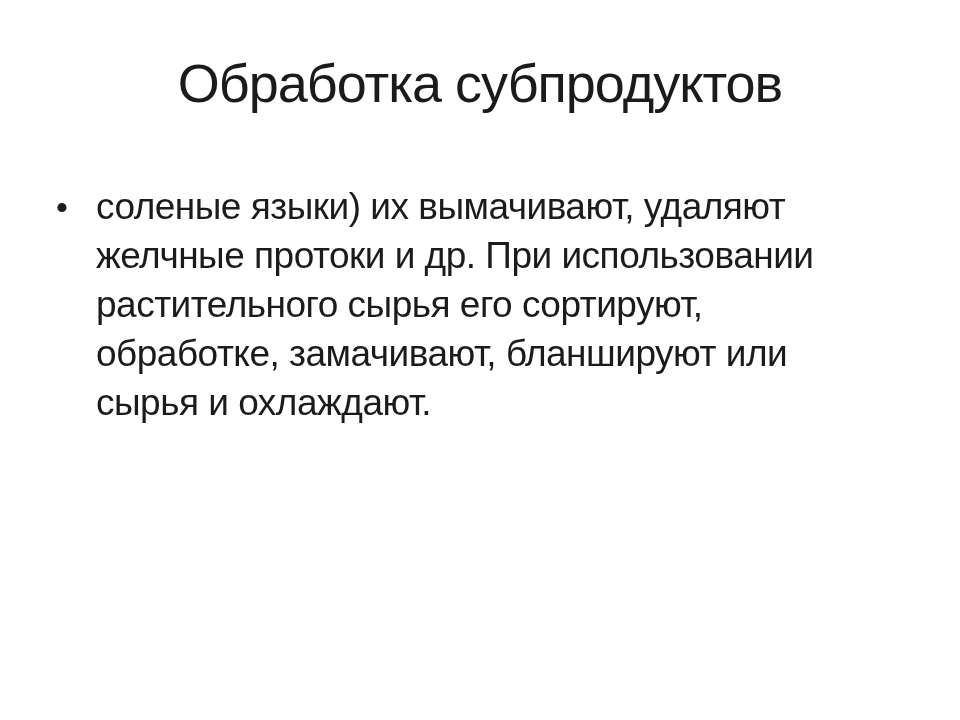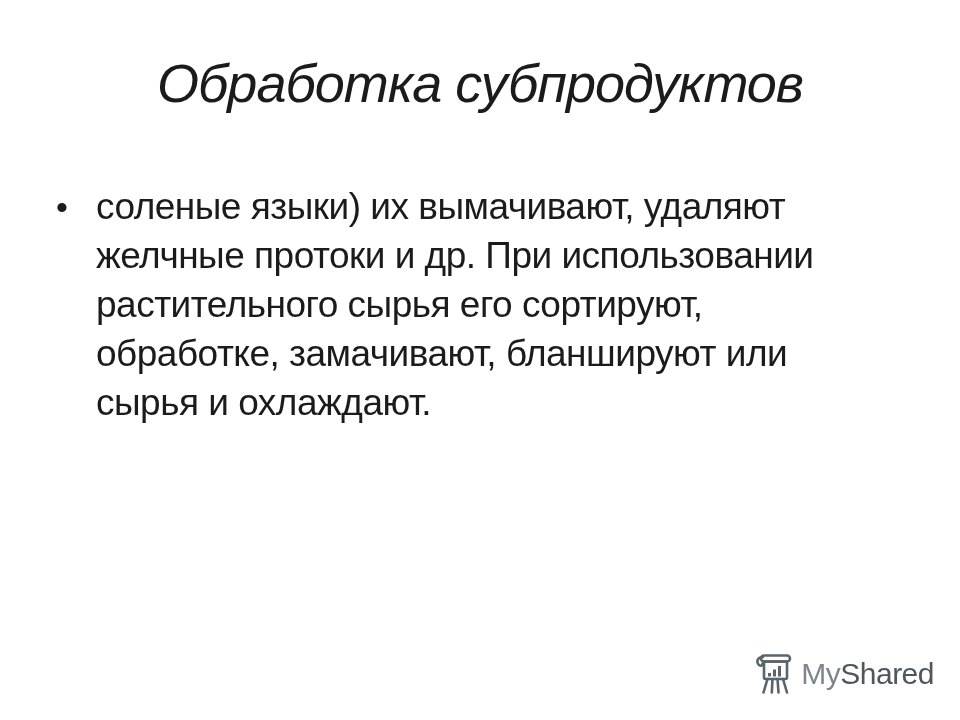--- a/index.html
+++ b/index.html
@@ -20,21 +20,20 @@
     position: absolute;
     top: 52px;
     left: 0;
     width: 100%;
     margin: 0;
     text-align: center;
     font-size: 54px;
     font-weight: 400;
     letter-spacing: -1px;
     color: #1b1b1b;
-    font-style: italic;
   }
   .body-block {
     position: absolute;
     top: 182px;
     left: 96px;
     width: 800px;
     font-size: 37px;
     line-height: 49px;
     letter-spacing: -0.5px;
     color: #1b1b1b;
@@ -75,36 +74,14 @@
 
   <div class="body-block">
     <span class="bullet-marker">•</span>
     <div class="body-line">соленые языки) их вымачивают, удаляют</div>
     <div class="body-line">желчные протоки и др. При использовании</div>
     <div class="body-line">растительного сырья его сортируют,</div>
     <div class="body-line">обработке, замачивают, бланшируют или</div>
     <div class="body-line">сырья и охлаждают.</div>
   </div>
 
-  <div class="watermark">
-    <svg class="easel-icon" width="40" height="44" viewBox="0 0 40 44" fill="none" stroke="#5a646b" stroke-width="2.6" stroke-linecap="round" stroke-linejoin="round">
-
-      <path d="M10 5 C5 5 3 9 5.5 12.5 C7 14.5 9.5 14 9.5 11.5"></path>
-
-      <rect x="8" y="3.5" width="29" height="6" rx="3"></rect>
-
-      <rect x="11" y="9.5" width="23" height="17.5" rx="1.5"></rect>
-
-      <g stroke="none" fill="#5a646b">
-        <rect x="15" y="21" width="3" height="3.5"></rect>
-        <rect x="20" y="17.5" width="3" height="7"></rect>
-        <rect x="25" y="14" width="3" height="10.5"></rect>
-      </g>
-
-      <path d="M14.5 27 L10.5 40.5"></path>
-      <path d="M19.5 27 L18.8 40.5"></path>
-      <path d="M24.5 27 L25.5 40.5"></path>
-      <path d="M30 27 L34 40.5"></path>
-    </svg>
-    <span class="brand"><span class="brand-my">My</span><span class="brand-shared">Shared</span></span>
-  </div>
 
 </div>
 
 </body></html>

